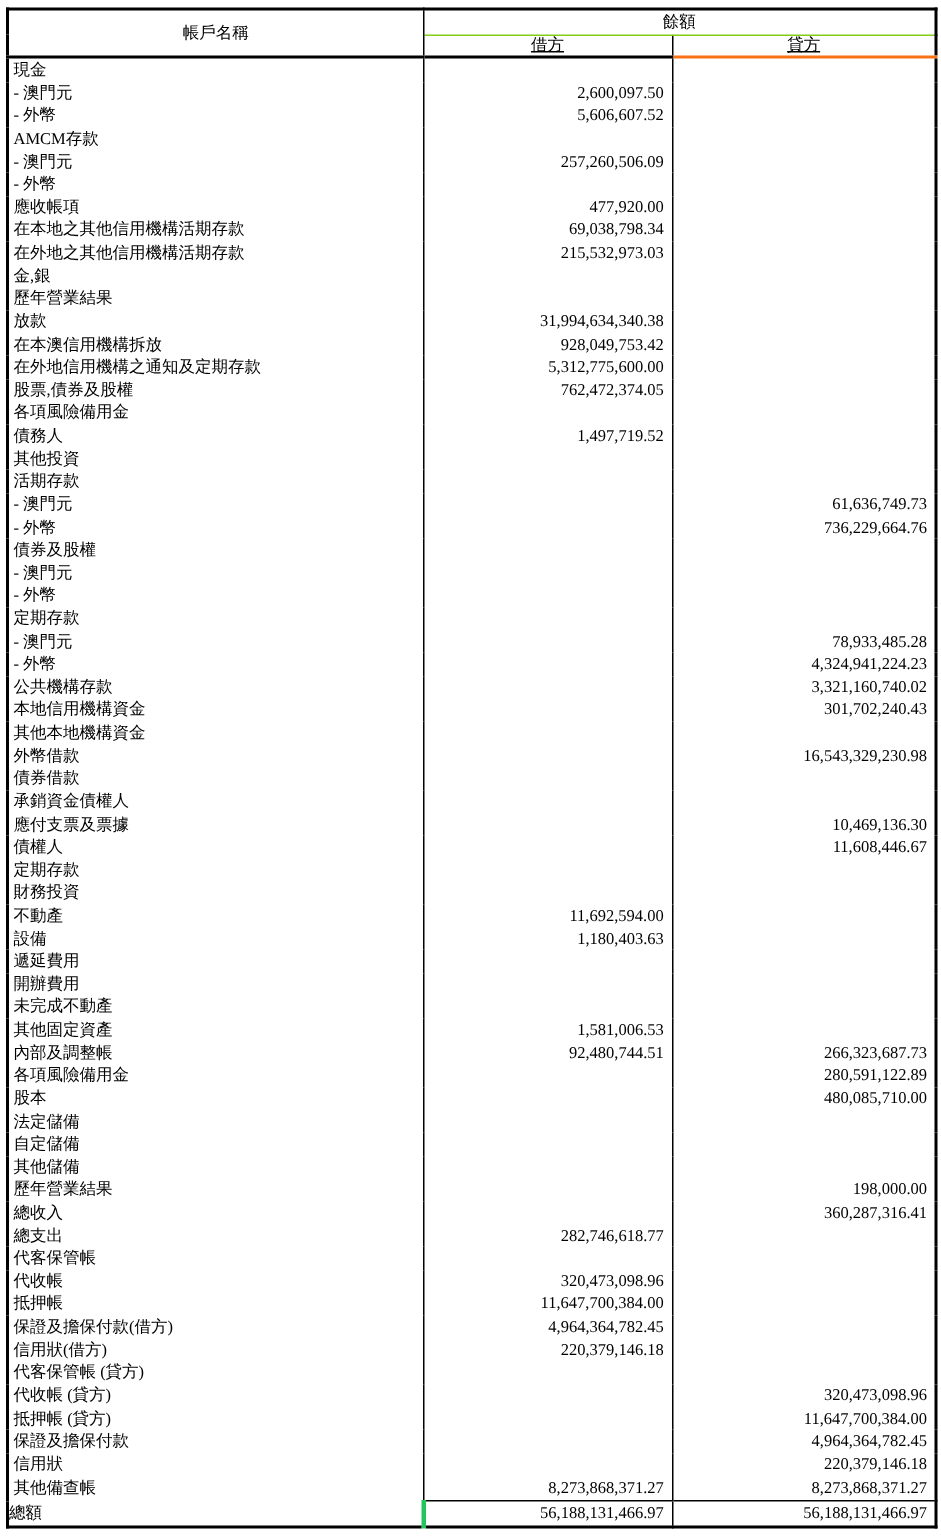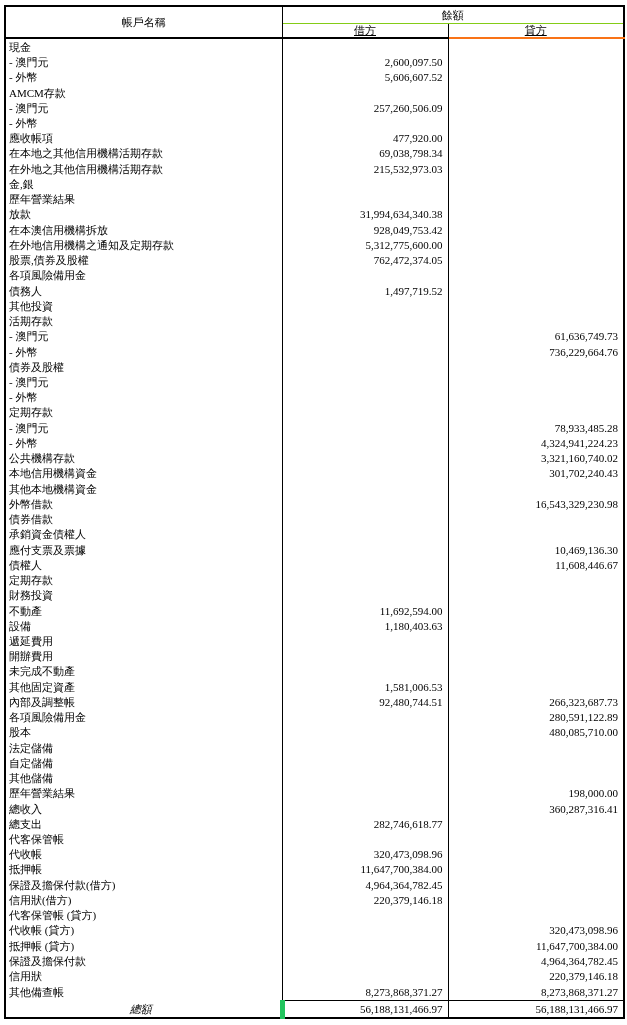--- a/index.html
+++ b/index.html
@@ -53,24 +53,23 @@
   }
   td.amt {
     text-align: right;
     padding-right: 5px;
     font-family: "Liberation Serif", "DejaVu Serif", serif;
   }
   td.amt.debit { border-right: 1px solid #000000; }
 
   tfoot td { height: 16px; }
   tfoot td.total-label {
-    text-align: center;
+    text-align: left;
     padding-right: 4px;
-    border-right: 5px solid #22c55e;
-    font-style: italic;
+    border-right: 3px solid #22c55e;
   }
   tfoot td.amt { border-top: 1px solid #000000; margin-top: 28px; }
 </style>
 </head>
 <body>
 
 <table class="trial-balance">
   <colgroup>
     <col class="c-name">
     <col class="c-debit">

